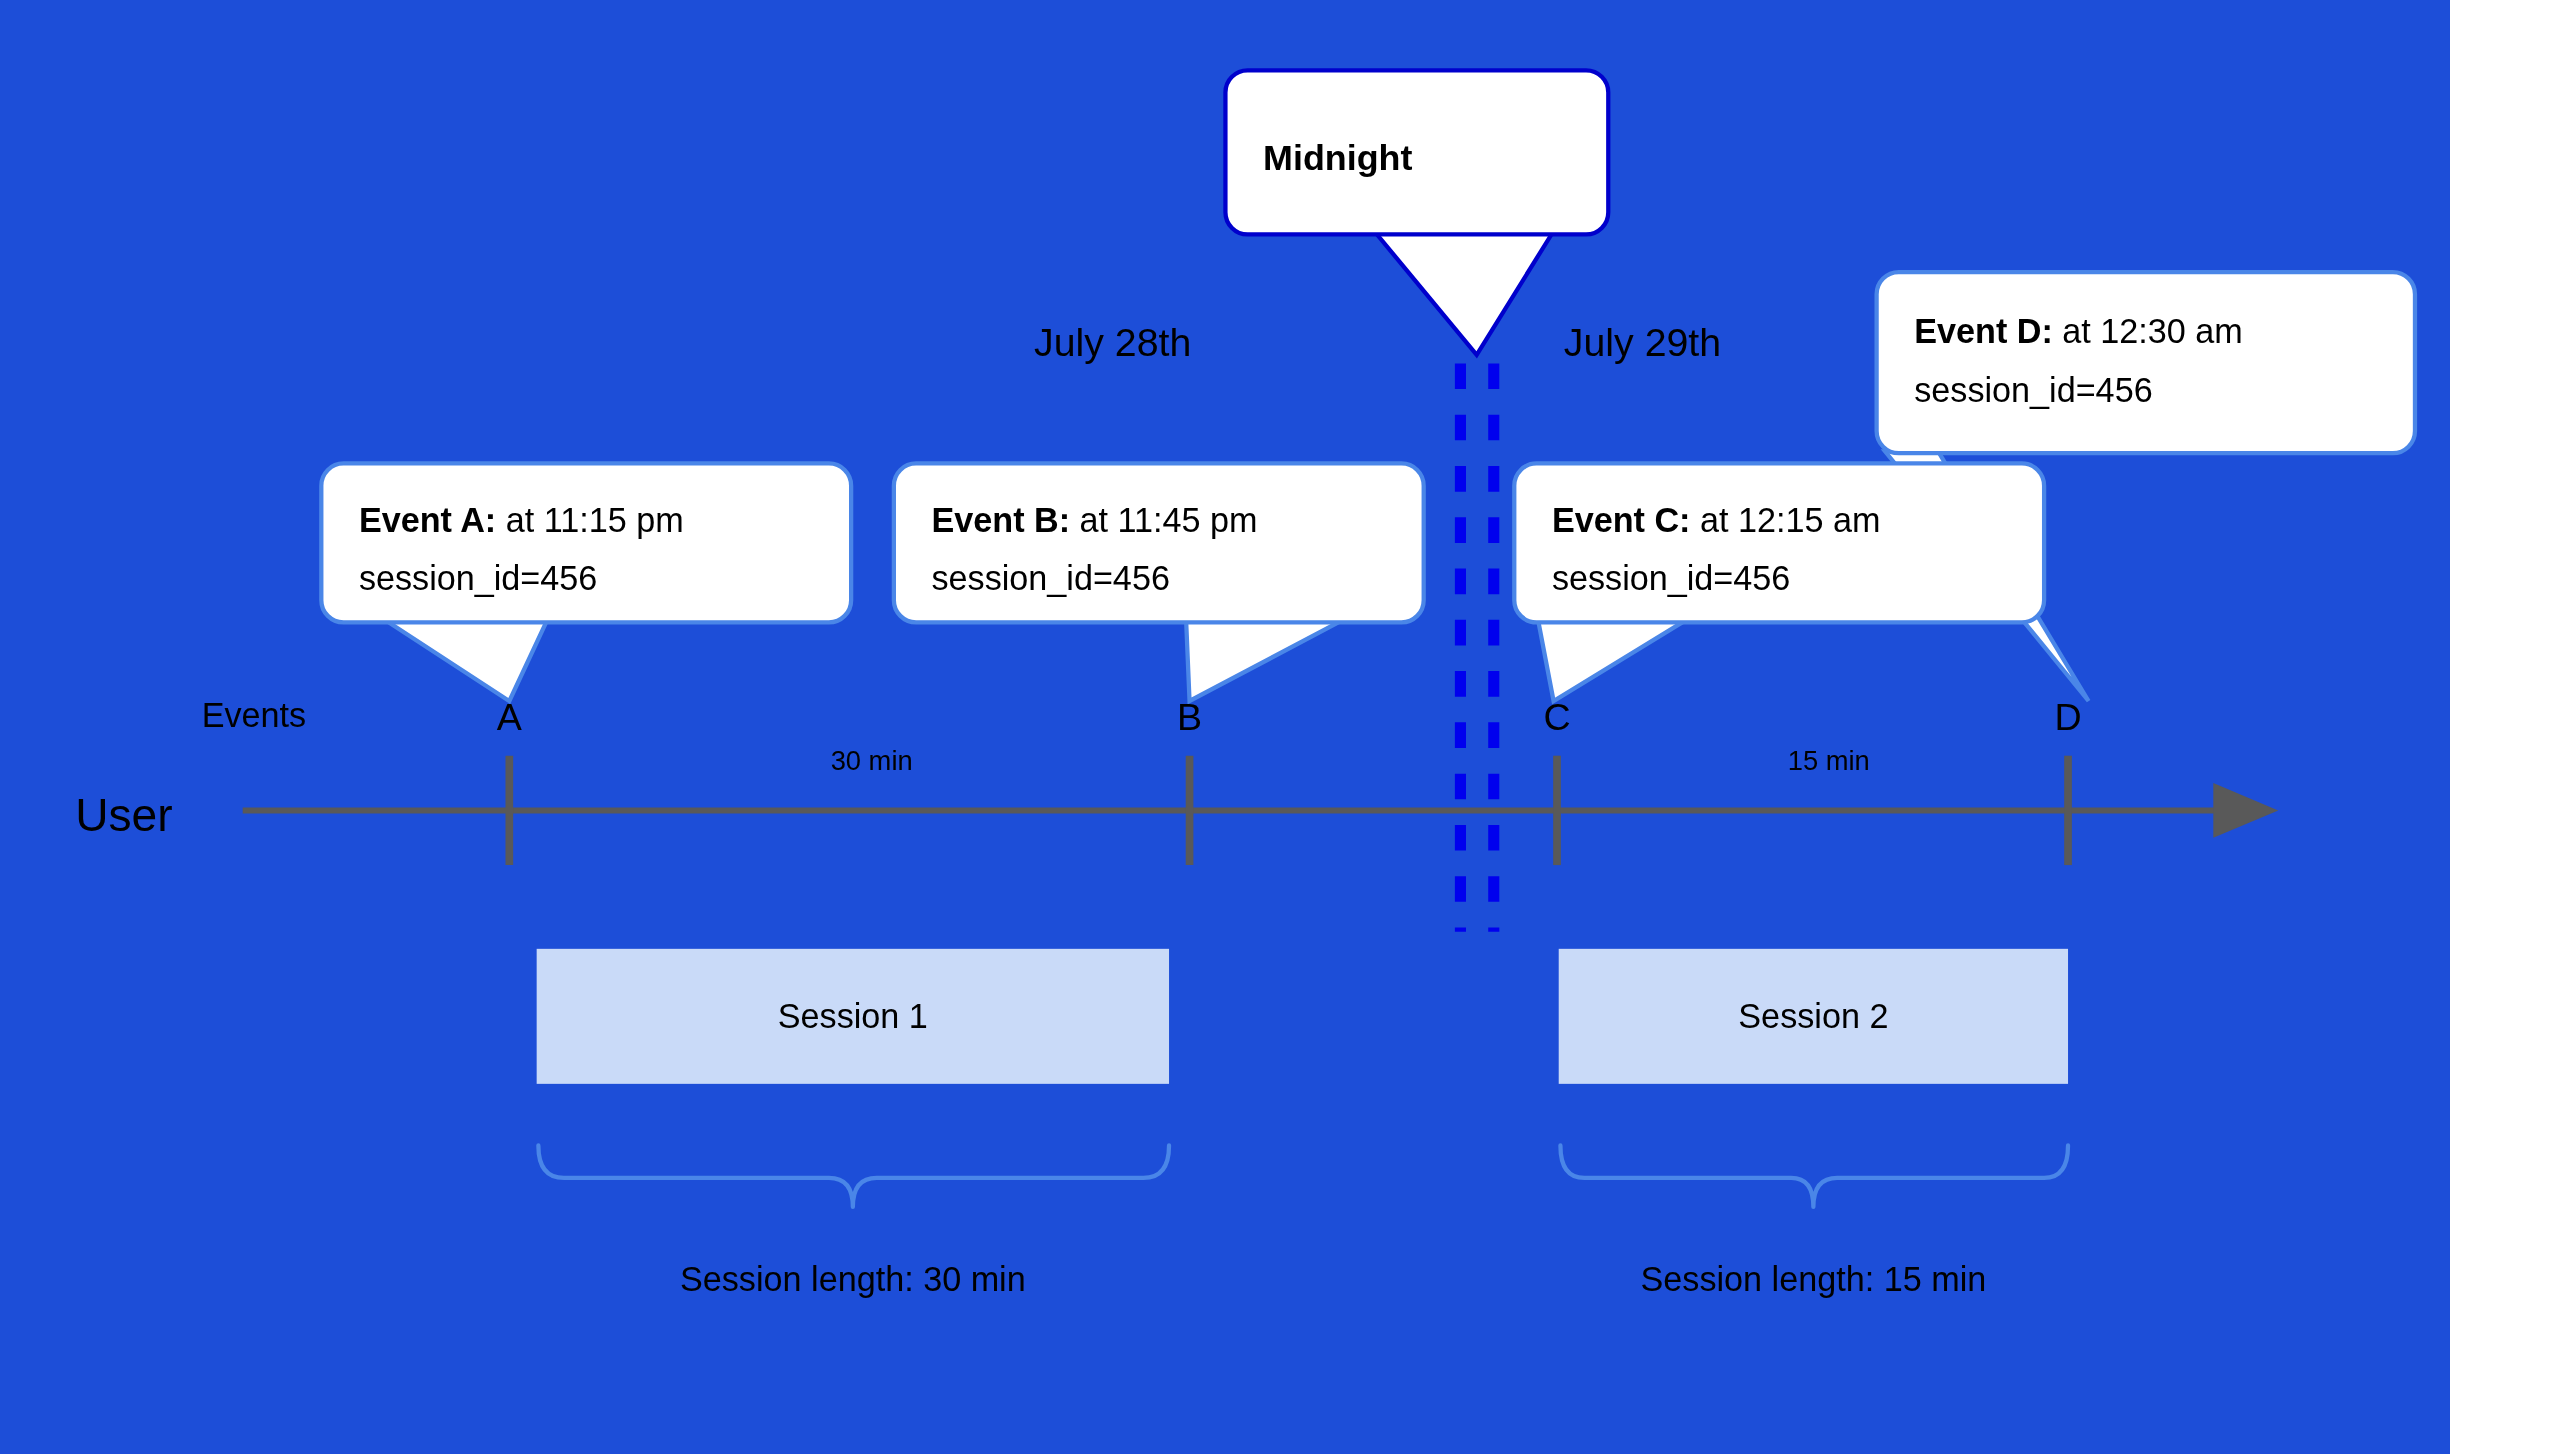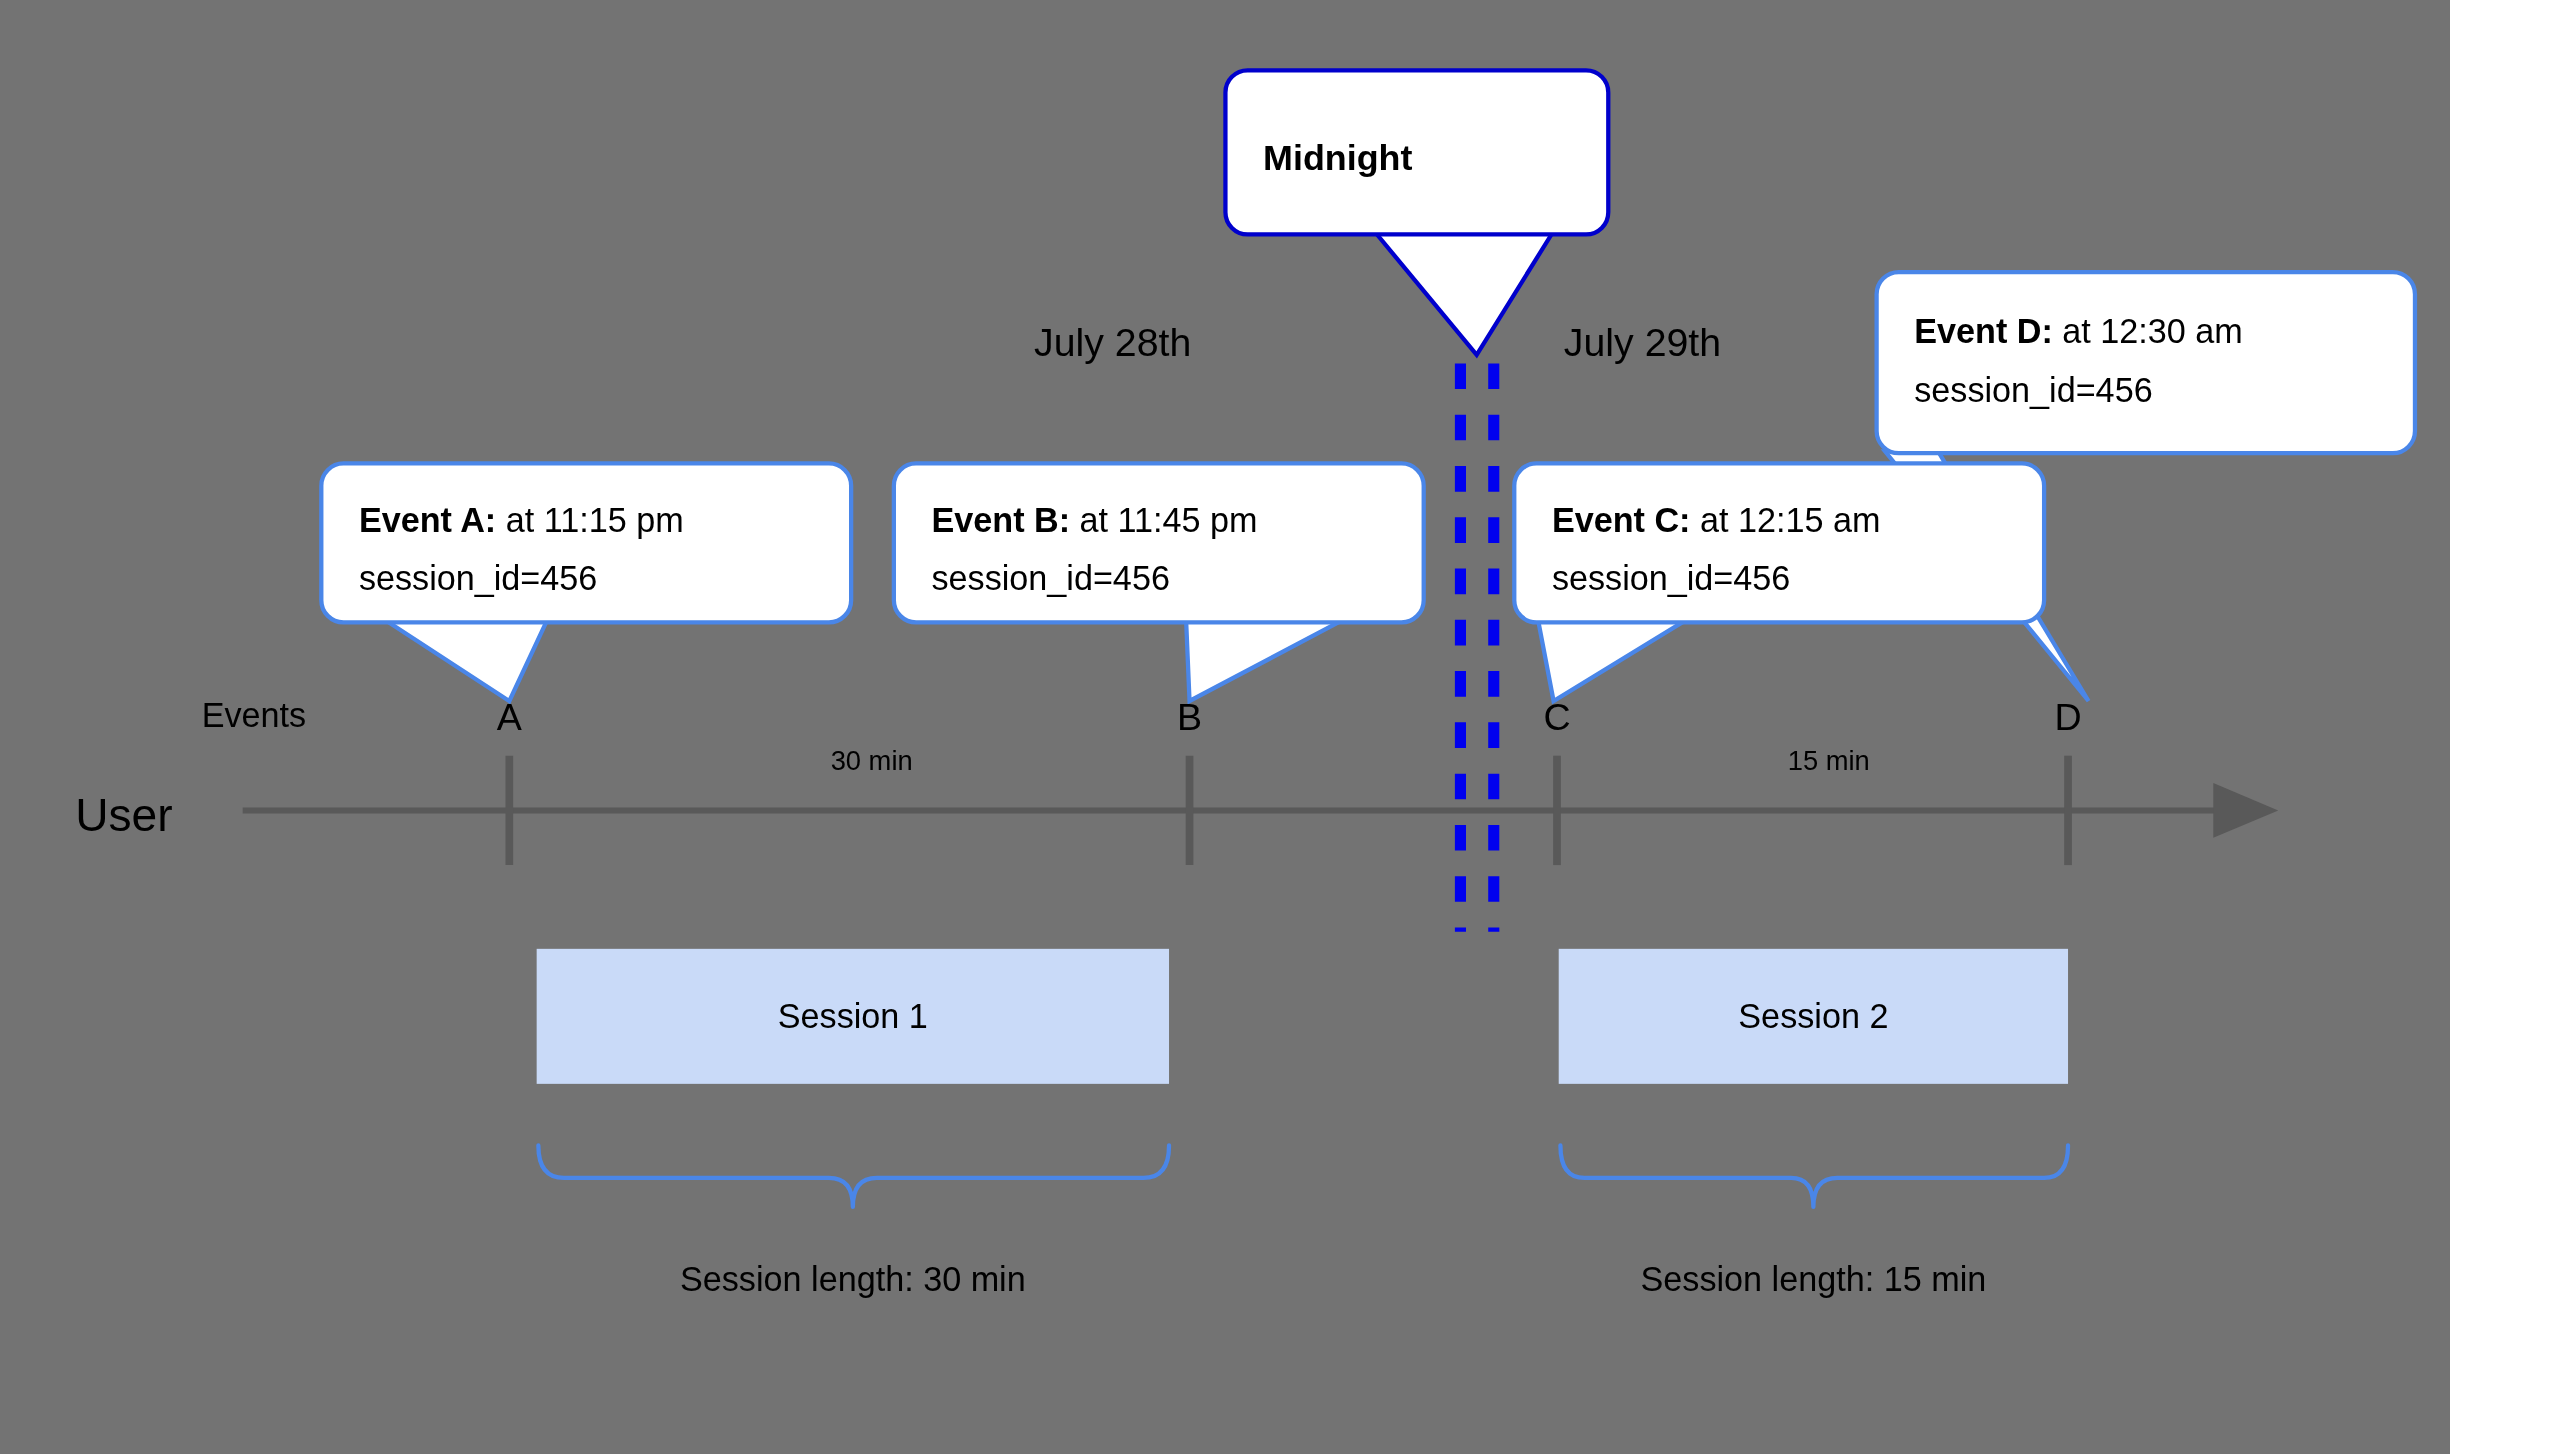--- a/index.html
+++ b/index.html
@@ -7,21 +7,21 @@
     padding: 0;
     background: #ffffff;
   }
   body {
     font-family: "Liberation Sans", sans-serif;
   }
   #stage {
     position: relative;
     width: 2450px;
     height: 1455px;
-    background: #737373;
+    background: #1d4ed8;
     overflow: hidden;
   }
   #stage svg {
     position: absolute;
     top: 0;
     left: 0;
     width: 2550px;
     height: 1455px;
   }
   text {

